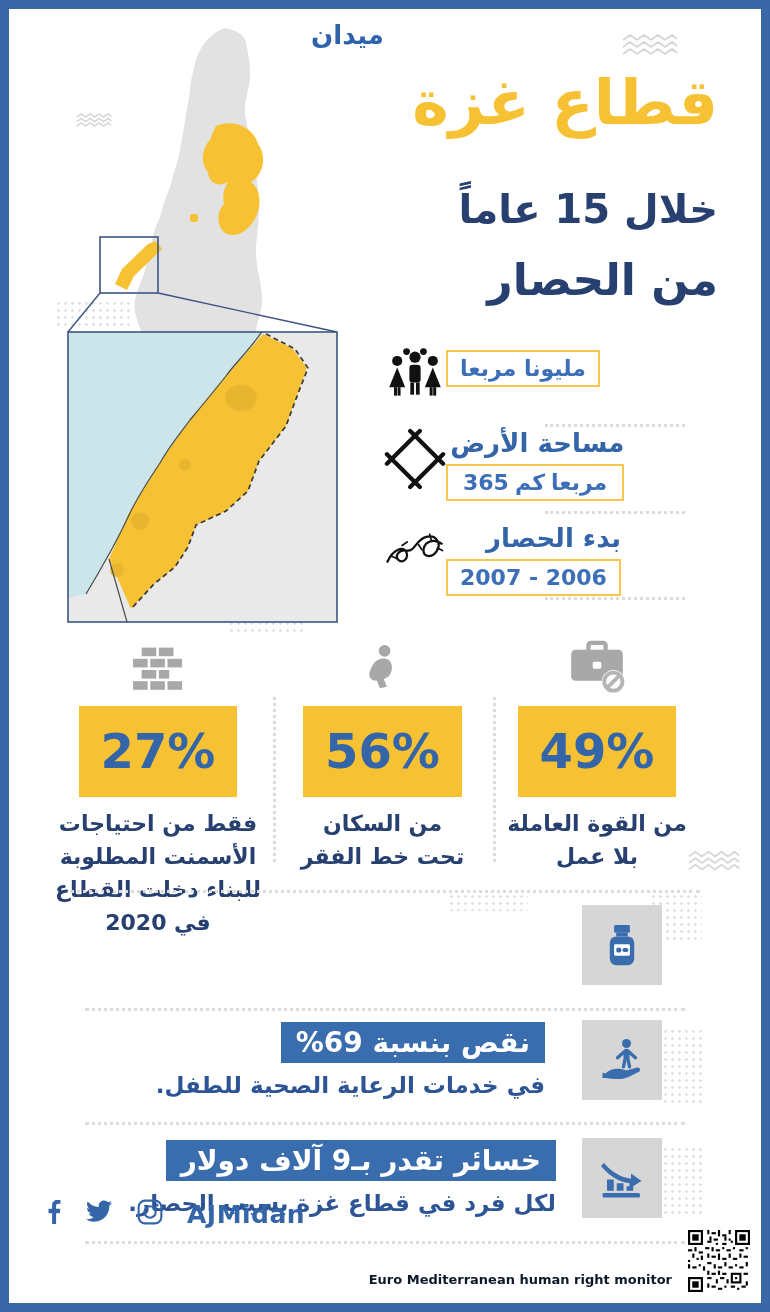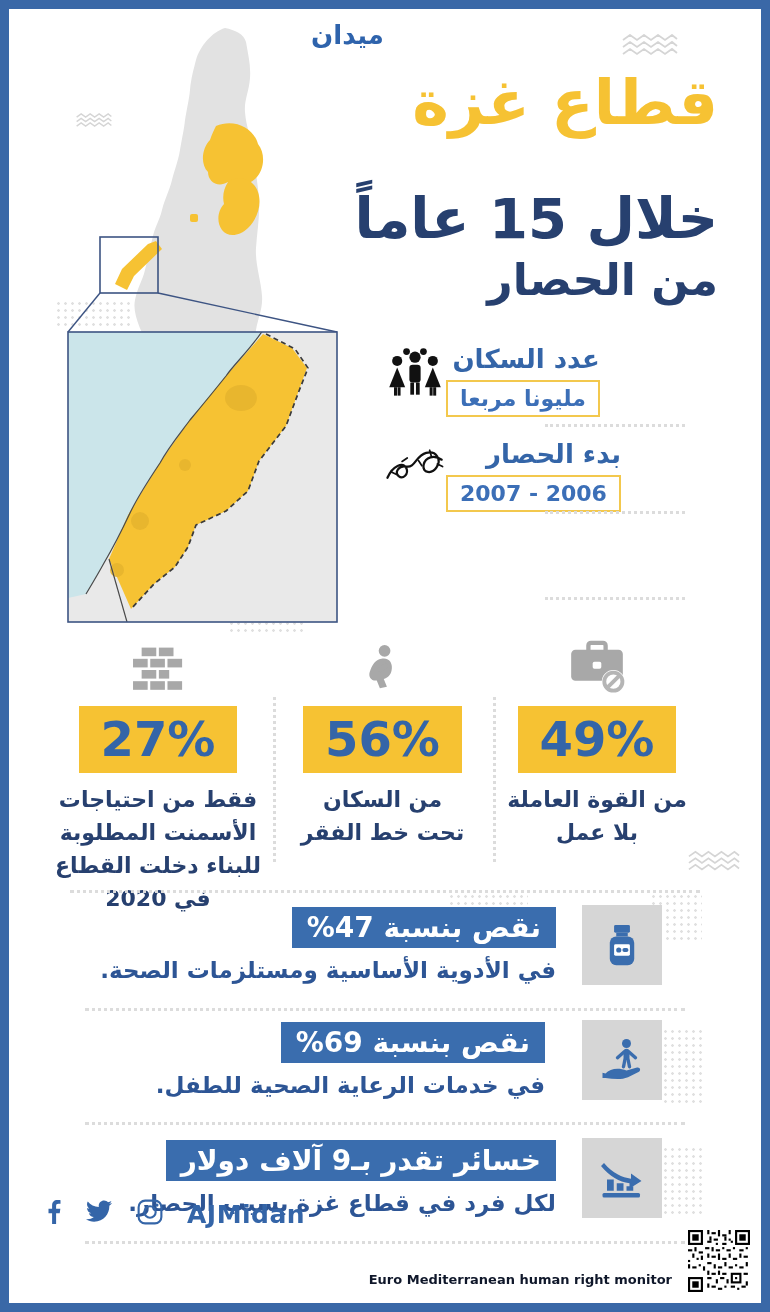--- a/index.html
+++ b/index.html
@@ -4,40 +4,40 @@
 <style>
   html,body{margin:0;padding:0;}
   body{width:770px;height:1312px;position:relative;background:#fff;
        font-family:"DejaVu Sans","Liberation Sans",sans-serif;overflow:hidden;}
   .frame{position:absolute;inset:0;border:9px solid #3A68A7;pointer-events:none;z-index:50;}
   .abs{position:absolute;}
 
   
   .logo{top:20px;left:0;width:695px;text-align:center;font-weight:bold;font-size:26px;color:#2E63AC;}
   .t1{top:66px;right:52px;font-weight:bold;font-size:62px;color:#F6C233;white-space:nowrap;}
-  .t2{top:186px;right:52px;font-weight:bold;font-size:56px;color:#27406F;white-space:nowrap;}
+  .t2{top:186px;right:52px;font-weight:bold;font-size:40px;color:#27406F;white-space:nowrap;}
   .t3{top:254px;right:52px;font-weight:bold;font-size:44px;color:#27406F;white-space:nowrap;}
 
   
   .facts{top:344px;right:122px;width:300px;}
   .fact-row{display:flex;flex-direction:row-reverse;justify-content:flex-start;margin-bottom:22px;direction:rtl;}
   .fact-icon{width:62px;min-width:62px;margin-left:36px;display:flex;align-items:flex-start;justify-content:center;}
   .fact-text{text-align:right;direction:rtl;}
   .fact-label{font-size:26px;font-weight:bold;color:#3465A8;white-space:nowrap;}
   .fact-value{display:inline-block;margin-top:6px;border:2px solid #F3C84D;padding:4px 12px;
               font-size:22px;font-weight:bold;color:#3C6FB7;white-space:nowrap;}
   .fact-value.ltrparts{direction:ltr;}
   .fact-value.ltrparts span{margin:0 3px;}
   .dotline{border-top:3px dotted #DCDCDC;height:0;}
 
   
   .pcol{top:638px;text-align:center;direction:rtl;}
   .pcol .icon{height:58px;display:flex;align-items:flex-end;justify-content:center;margin-bottom:10px;}
   .pct-box{display:inline-block;background:#F6C233;color:#3465A8;font-weight:bold;font-size:48px;
-           padding:7px 22px;line-height:1.1;direction:ltr;}
+           padding:19px 22px;line-height:1.1;direction:ltr;}
   .pcol .lines{margin-top:10px;font-size:22px;font-weight:bold;color:#27406F;line-height:1.5;}
   .vsep{width:0;border-left:3px dotted #DCDCDC;}
 
   
   .srow{right:108px;display:flex;flex-direction:row;direction:rtl;}
   .sq{width:80px;height:80px;min-width:80px;background:#D6D6D6;display:flex;align-items:center;justify-content:center;margin-left:26px;}
   .stext{text-align:right;direction:rtl;padding-top:2px;}
   .shead{display:inline-block;background:#3A6DAE;color:#fff;font-weight:bold;font-size:28px;padding:4px 15px;white-space:nowrap;}
   .sdesc{margin-top:9px;font-size:23px;font-weight:bold;color:#2D5595;white-space:nowrap;}
 
@@ -159,25 +159,40 @@
           <path d="M13,24 L21.5,45 L4.5,45 Z"></path>
         <rect x="9.6" y="45" width="3.2" height="9"></rect>
           <rect x="13.4" y="45" width="3.2" height="9"></rect>
         <circle cx="51" cy="17" r="5.4"></circle>
           <path d="M51,24 L59.5,45 L42.5,45 Z"></path>
         <rect x="47.6" y="45" width="3.2" height="9"></rect>
           <rect x="51.4" y="45" width="3.2" height="9"></rect>
       </svg>
     </div>
     <div class="fact-text">
-      <div class="fact-label">عدد السكان</div>
       <div class="fact-value" dir="rtl">مليونا مربعا</div>
     </div>
   </div>
 
+  <div class="fact-row">
+    <div class="fact-icon">
+      <svg width="62" height="62" viewBox="0 0 64 64">
+        <g transform="rotate(45 32 32)" stroke="#111" stroke-width="4.4" stroke-linecap="round">
+          <line x1="8" y1="15" x2="56" y2="15"></line>
+            <line x1="8" y1="49" x2="56" y2="49"></line>
+          <line x1="15" y1="8" x2="15" y2="56"></line>
+            <line x1="49" y1="8" x2="49" y2="56"></line>
+        </g>
+      </svg>
+    </div>
+    <div class="fact-text">
+      <div class="fact-label">مساحة الأرض</div>
+      <div class="fact-value ltrparts"><span>365</span><span dir="rtl">كم</span><span dir="rtl">مربعا</span></div>
+    </div>
+  </div>
 
   <div class="fact-row">
     <div class="fact-icon">
       <svg width="70" height="50" viewBox="0 0 72 48" fill="none" stroke="#111" stroke-width="2.6" stroke-linecap="round">
         <path d="M4,40 C10,26 22,21 26,29 C29,36 22,42 17,38 C12,34 17,25 26,27 C36,29 37,14 49,11
                  C61,8 67,19 61,28 C56,36 44,35 46,25 C48,16 58,13 67,19"></path>
         <g stroke-width="2">
           <line x1="21" y1="21" x2="27" y2="17"></line>
             <line x1="40" y1="20" x2="44" y2="26"></line>
           <line x1="53" y1="8" x2="55" y2="15"></line>
@@ -264,24 +279,20 @@
 <div class="abs srow" style="top:905px;">
   <div class="sq">
     <svg width="46" height="52" viewBox="0 0 64 64" fill="#3A6DAE">
       <rect x="21" y="4" width="22" height="11" rx="2"></rect>
       <rect x="24" y="15" width="16" height="5"></rect>
       <rect x="15" y="20" width="34" height="40" rx="9"></rect>
       <rect x="21" y="31" width="22" height="16" rx="2" fill="#fff"></rect>
       <circle cx="27.5" cy="39" r="3.6" fill="#3A6DAE"></circle>
       <rect x="32.5" y="36.2" width="8.5" height="5.6" rx="2.8" fill="#3A6DAE"></rect>
     </svg>
-  </div>
-  <div class="stext">
-    <div class="shead">نقص بنسبة 47%</div>
-    <div class="sdesc">في الأدوية الأساسية ومستلزمات الصحة.</div>
   </div>
 </div>
 
 <div class="abs srow" style="top:1020px;gap:11px;">
   <div class="sq">
     <svg width="48" height="52" viewBox="0 0 64 64" fill="#3A6DAE">
       <circle cx="38" cy="10" r="6"></circle>
       <rect x="34" y="17" width="8" height="15" rx="4"></rect>
       <line x1="35" y1="21" x2="26" y2="29" stroke="#3A6DAE" stroke-width="4.5" stroke-linecap="round"></line>
       <line x1="41" y1="21" x2="50" y2="29" stroke="#3A6DAE" stroke-width="4.5" stroke-linecap="round"></line>

